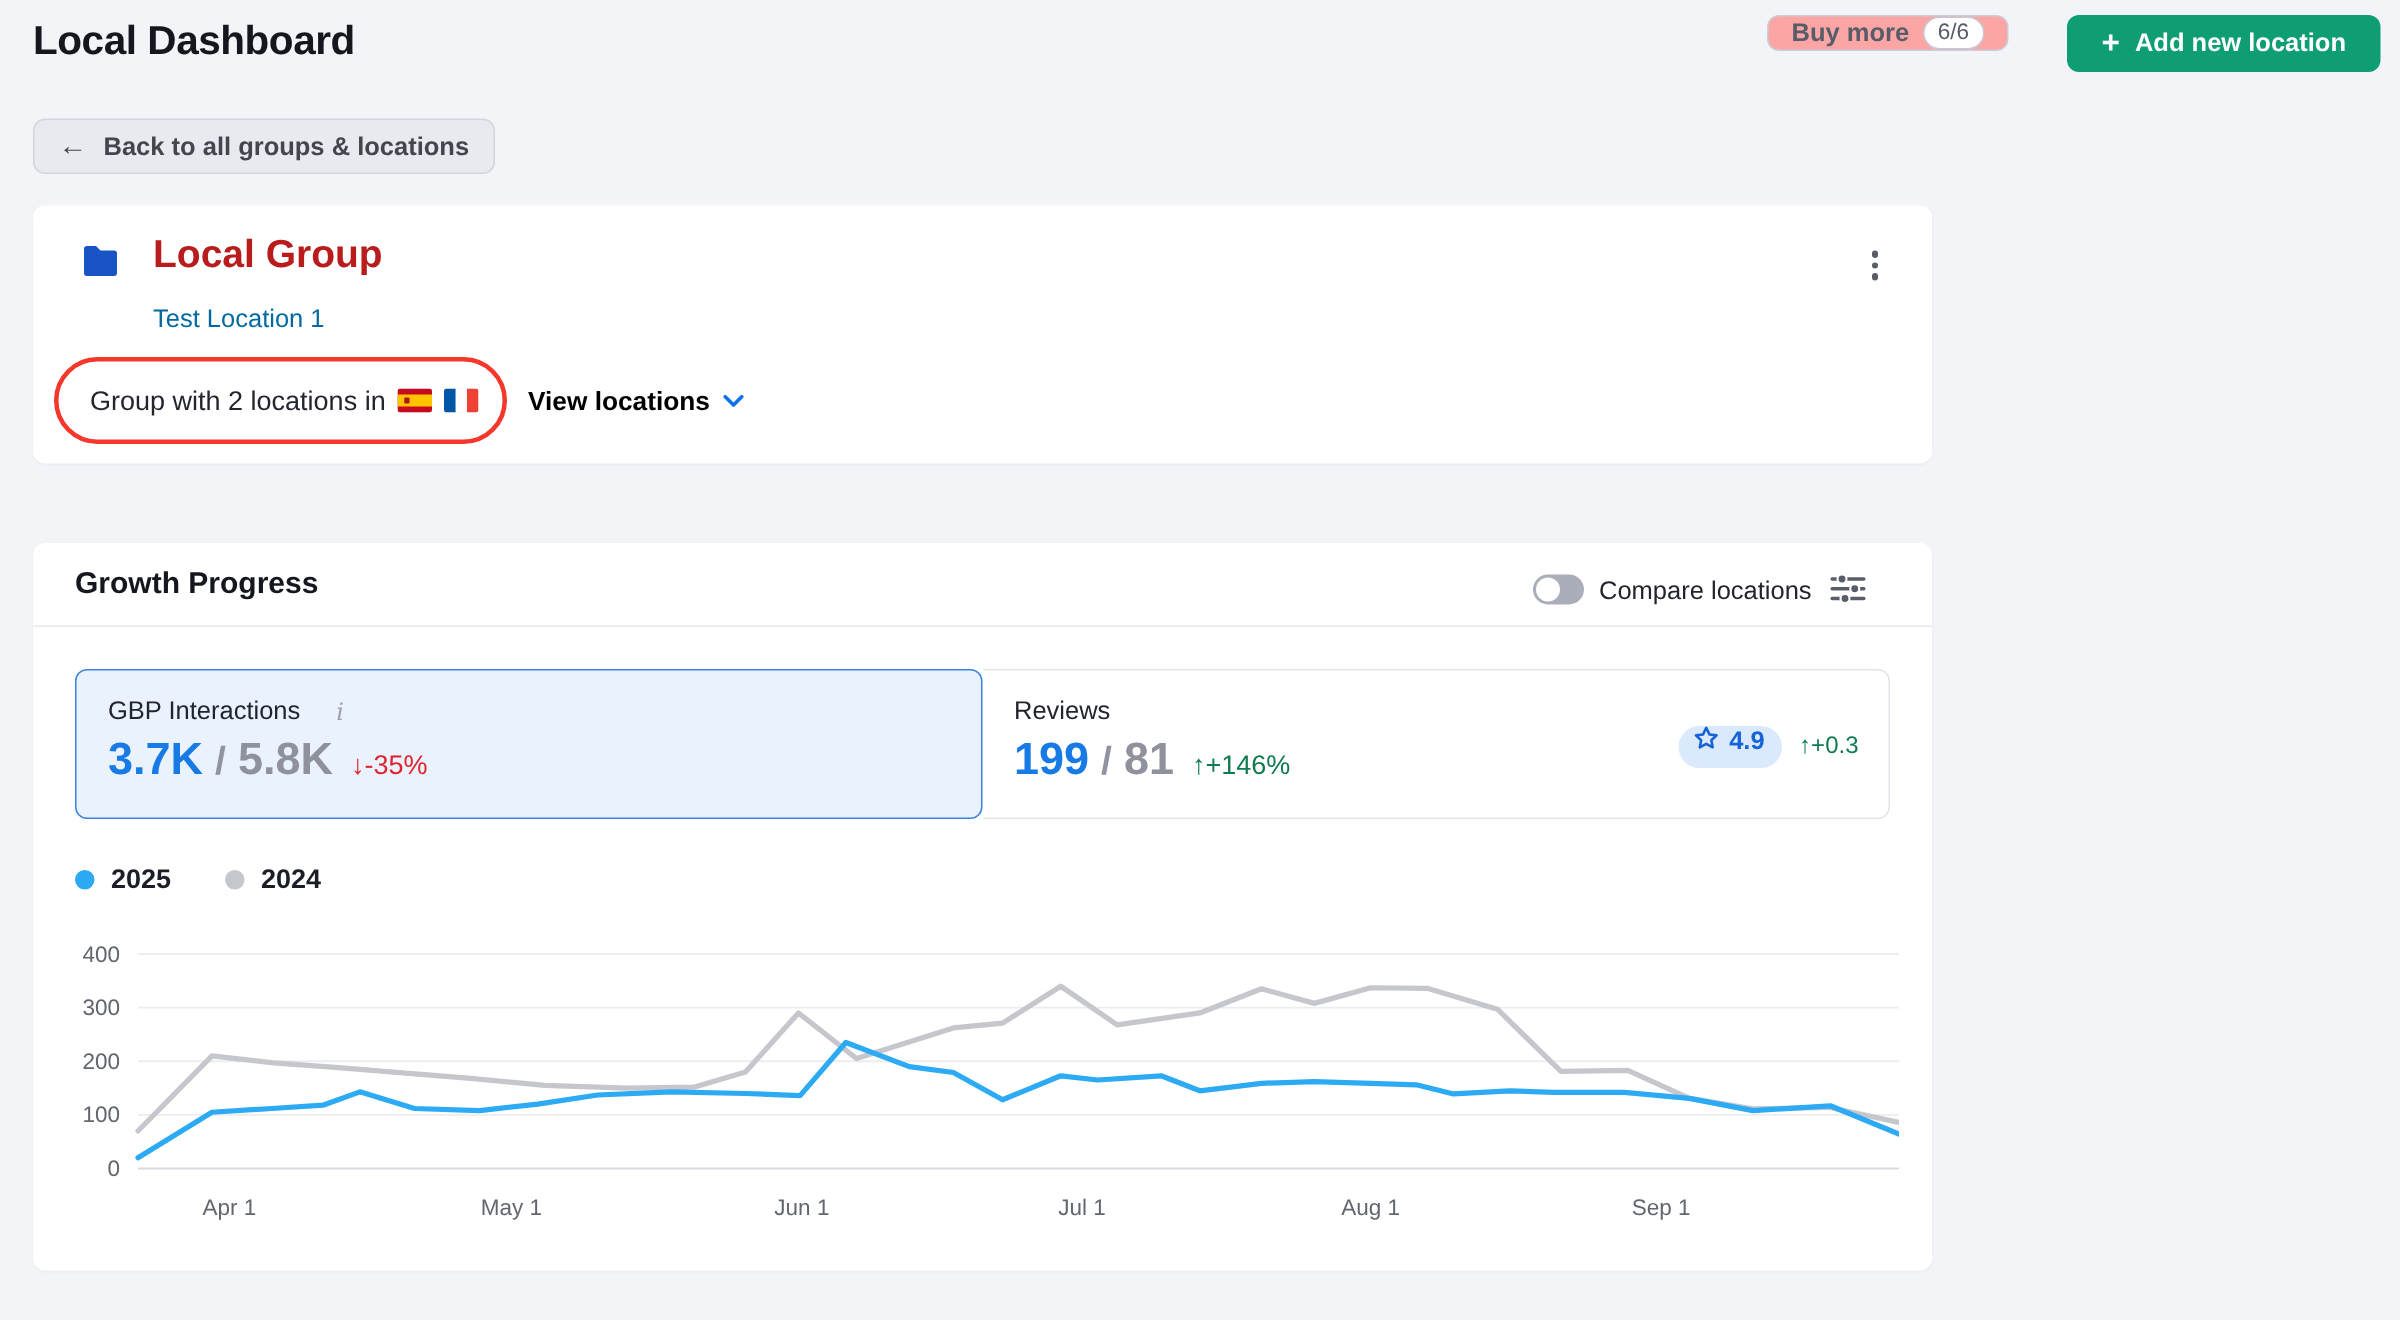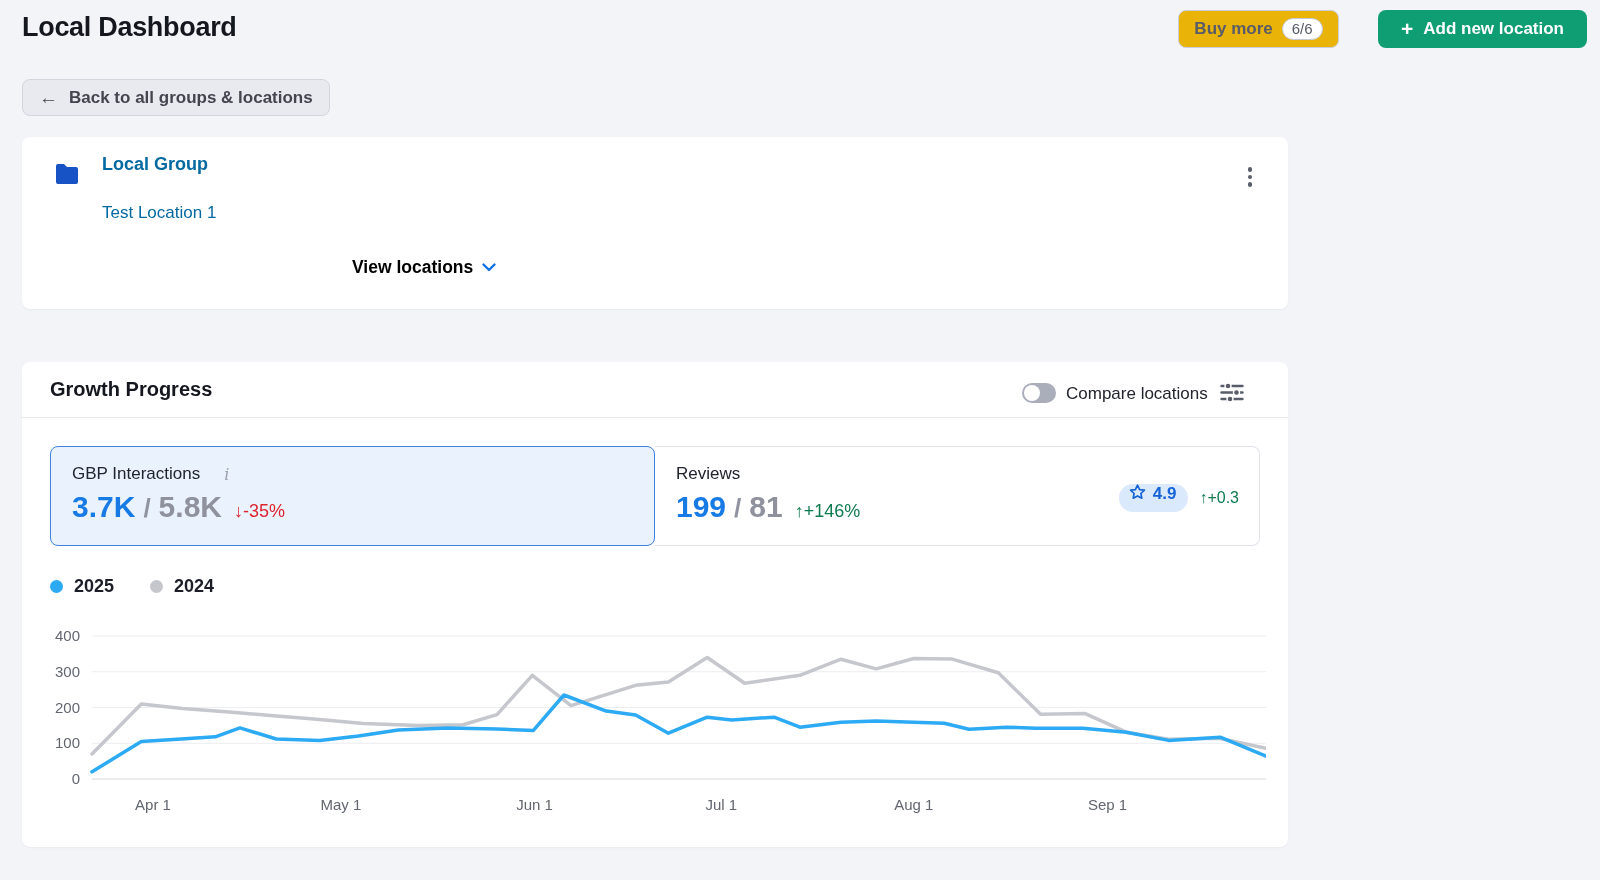--- a/index.html
+++ b/index.html
@@ -6,38 +6,38 @@
   html,body { width:1600px; height:880px; }
   body {
     font-family:"Liberation Sans","DejaVu Sans",sans-serif;
     background:#F3F4F8; color:#1B1E28; position:relative; overflow:hidden;
   }
   .abs { position:absolute; }
 
   
   .page-title { left:22px; top:12px; font-size:27px; font-weight:700; color:#15171E; letter-spacing:-0.3px; }
   .btn { display:flex; align-items:center; justify-content:center; border-radius:8px; cursor:pointer; }
-  .buy-more-btn { left:1178px; top:10px; width:161px; height:38px; background:#eab308; border:1px solid #CBCED8; gap:9px; }
+  .buy-more-btn { left:1178px; top:10px; width:161px; height:24px; background:#fca5a5; border:1px solid #CBCED8; gap:9px; }
   .buy-more-label { font-size:17px; font-weight:600; color:#585C68; }
   .buy-more-badge { background:#FFFFFF; border:1px solid #C6C9D3; border-radius:12px; padding:1px 9px 2px; font-size:15px; color:#585C68; }
   .add-btn { left:1378px; top:10px; width:209px; height:38px; background:#0F9D74; gap:10px; }
   .add-btn .plus { color:#fff; font-size:21px; font-weight:600; line-height:1; margin-top:-2px; }
   .add-btn .lbl { color:#fff; font-size:17px; font-weight:700; }
   .back-btn { left:22px; top:79px; height:37px; padding:0 16px; background:#E9EAEF; border:1px solid #D2D5DD; gap:11px; }
   .back-btn .arrow { font-size:19px; color:#43464F; line-height:1; }
   .back-btn .lbl { font-size:17px; font-weight:600; color:#43464F; }
 
   
   .card { position:absolute; left:22px; width:1266px; background:#FFFFFF; border-radius:8px; box-shadow:0 1px 2px rgba(20,24,40,.04); }
   .group-card { top:137px; height:172px; }
   .growth-card { top:362px; height:485px; }
 
   
   .folder-wrap { left:32px; top:26px; }
-  .group-title { left:80px; top:17px; font-size:18px; font-weight:700; color:#0369a1; }
+  .group-title { left:80px; top:17px; font-size:26px; font-weight:700; color:#b91c1c; }
   .kebab { left:1212px; top:22px; width:32px; height:36px; display:flex; flex-direction:column; align-items:center; justify-content:center; gap:3px; cursor:pointer; }
   .kebab i { width:4.5px; height:4.5px; border-radius:50%; background:#585D69; }
   .group-subtitle { left:80px; top:66px; font-size:17px; color:#0369a1; }
   .annotation-box { left:14px; top:101px; width:302px; height:58px; border:3.5px solid #F5372C; border-radius:29px;
                     display:flex; align-items:center; padding:0 14px 0 21px; gap:8px; }
   .annotation-text { font-size:18px; color:#24262F; white-space:nowrap; }
   .flag { width:23px; height:16px; border-radius:2px; box-shadow:0 0 0 1px #D9DBE2 inset; display:inline-block; }
   .view-loc { left:330px; top:113px; height:34px; display:flex; align-items:center; gap:9px; cursor:pointer; }
   .view-loc .lbl { font-size:17.5px; font-weight:600; color:#000000; }
 
@@ -106,20 +106,37 @@
     </svg>
   </span>
   <div class="abs group-title">Local Group</div>
   <div class="abs kebab">
       <i></i>
       <i></i>
       <i></i>
     </div>
   <div class="abs group-subtitle">Test Location 1</div>
 
+  <div class="abs annotation-box">
+    <span class="annotation-text">Group with 2 locations in</span>
+    <span class="flag">
+      <svg width="23" height="16" viewBox="0 0 23 16">
+          <rect width="23" height="16" rx="2" fill="#C60B1E"></rect>
+          <rect y="4" width="23" height="8" fill="#FFC400"></rect>
+          <rect x="4.5" y="6" width="3.5" height="4" rx="0.8" fill="#AD1519"></rect>
+        </svg>
+    </span>
+    <span class="flag">
+      <svg width="23" height="16" viewBox="0 0 23 16">
+          <rect width="23" height="16" rx="2" fill="#FFFFFF"></rect>
+          <path d="M0 2 a2 2 0 0 1 2-2 h5.7 v16 H2 a2 2 0 0 1 -2-2 Z" fill="#0055A4"></path>
+          <path d="M15.3 0 H21 a2 2 0 0 1 2 2 v12 a2 2 0 0 1 -2 2 h-5.7 Z" fill="#EF4135"></path>
+        </svg>
+    </span>
+  </div>
 
   <div class="abs view-loc">
     <span class="lbl">View locations</span>
     <span style="display:flex;">
       <svg width="14" height="9" viewBox="0 0 14 9">
           <path d="M1.5 1.5 L7 7 L12.5 1.5" fill="none" stroke="#0C72E8" stroke-width="2.4" stroke-linecap="round" stroke-linejoin="round"></path>
         </svg>
     </span>
   </div>
 </div>

